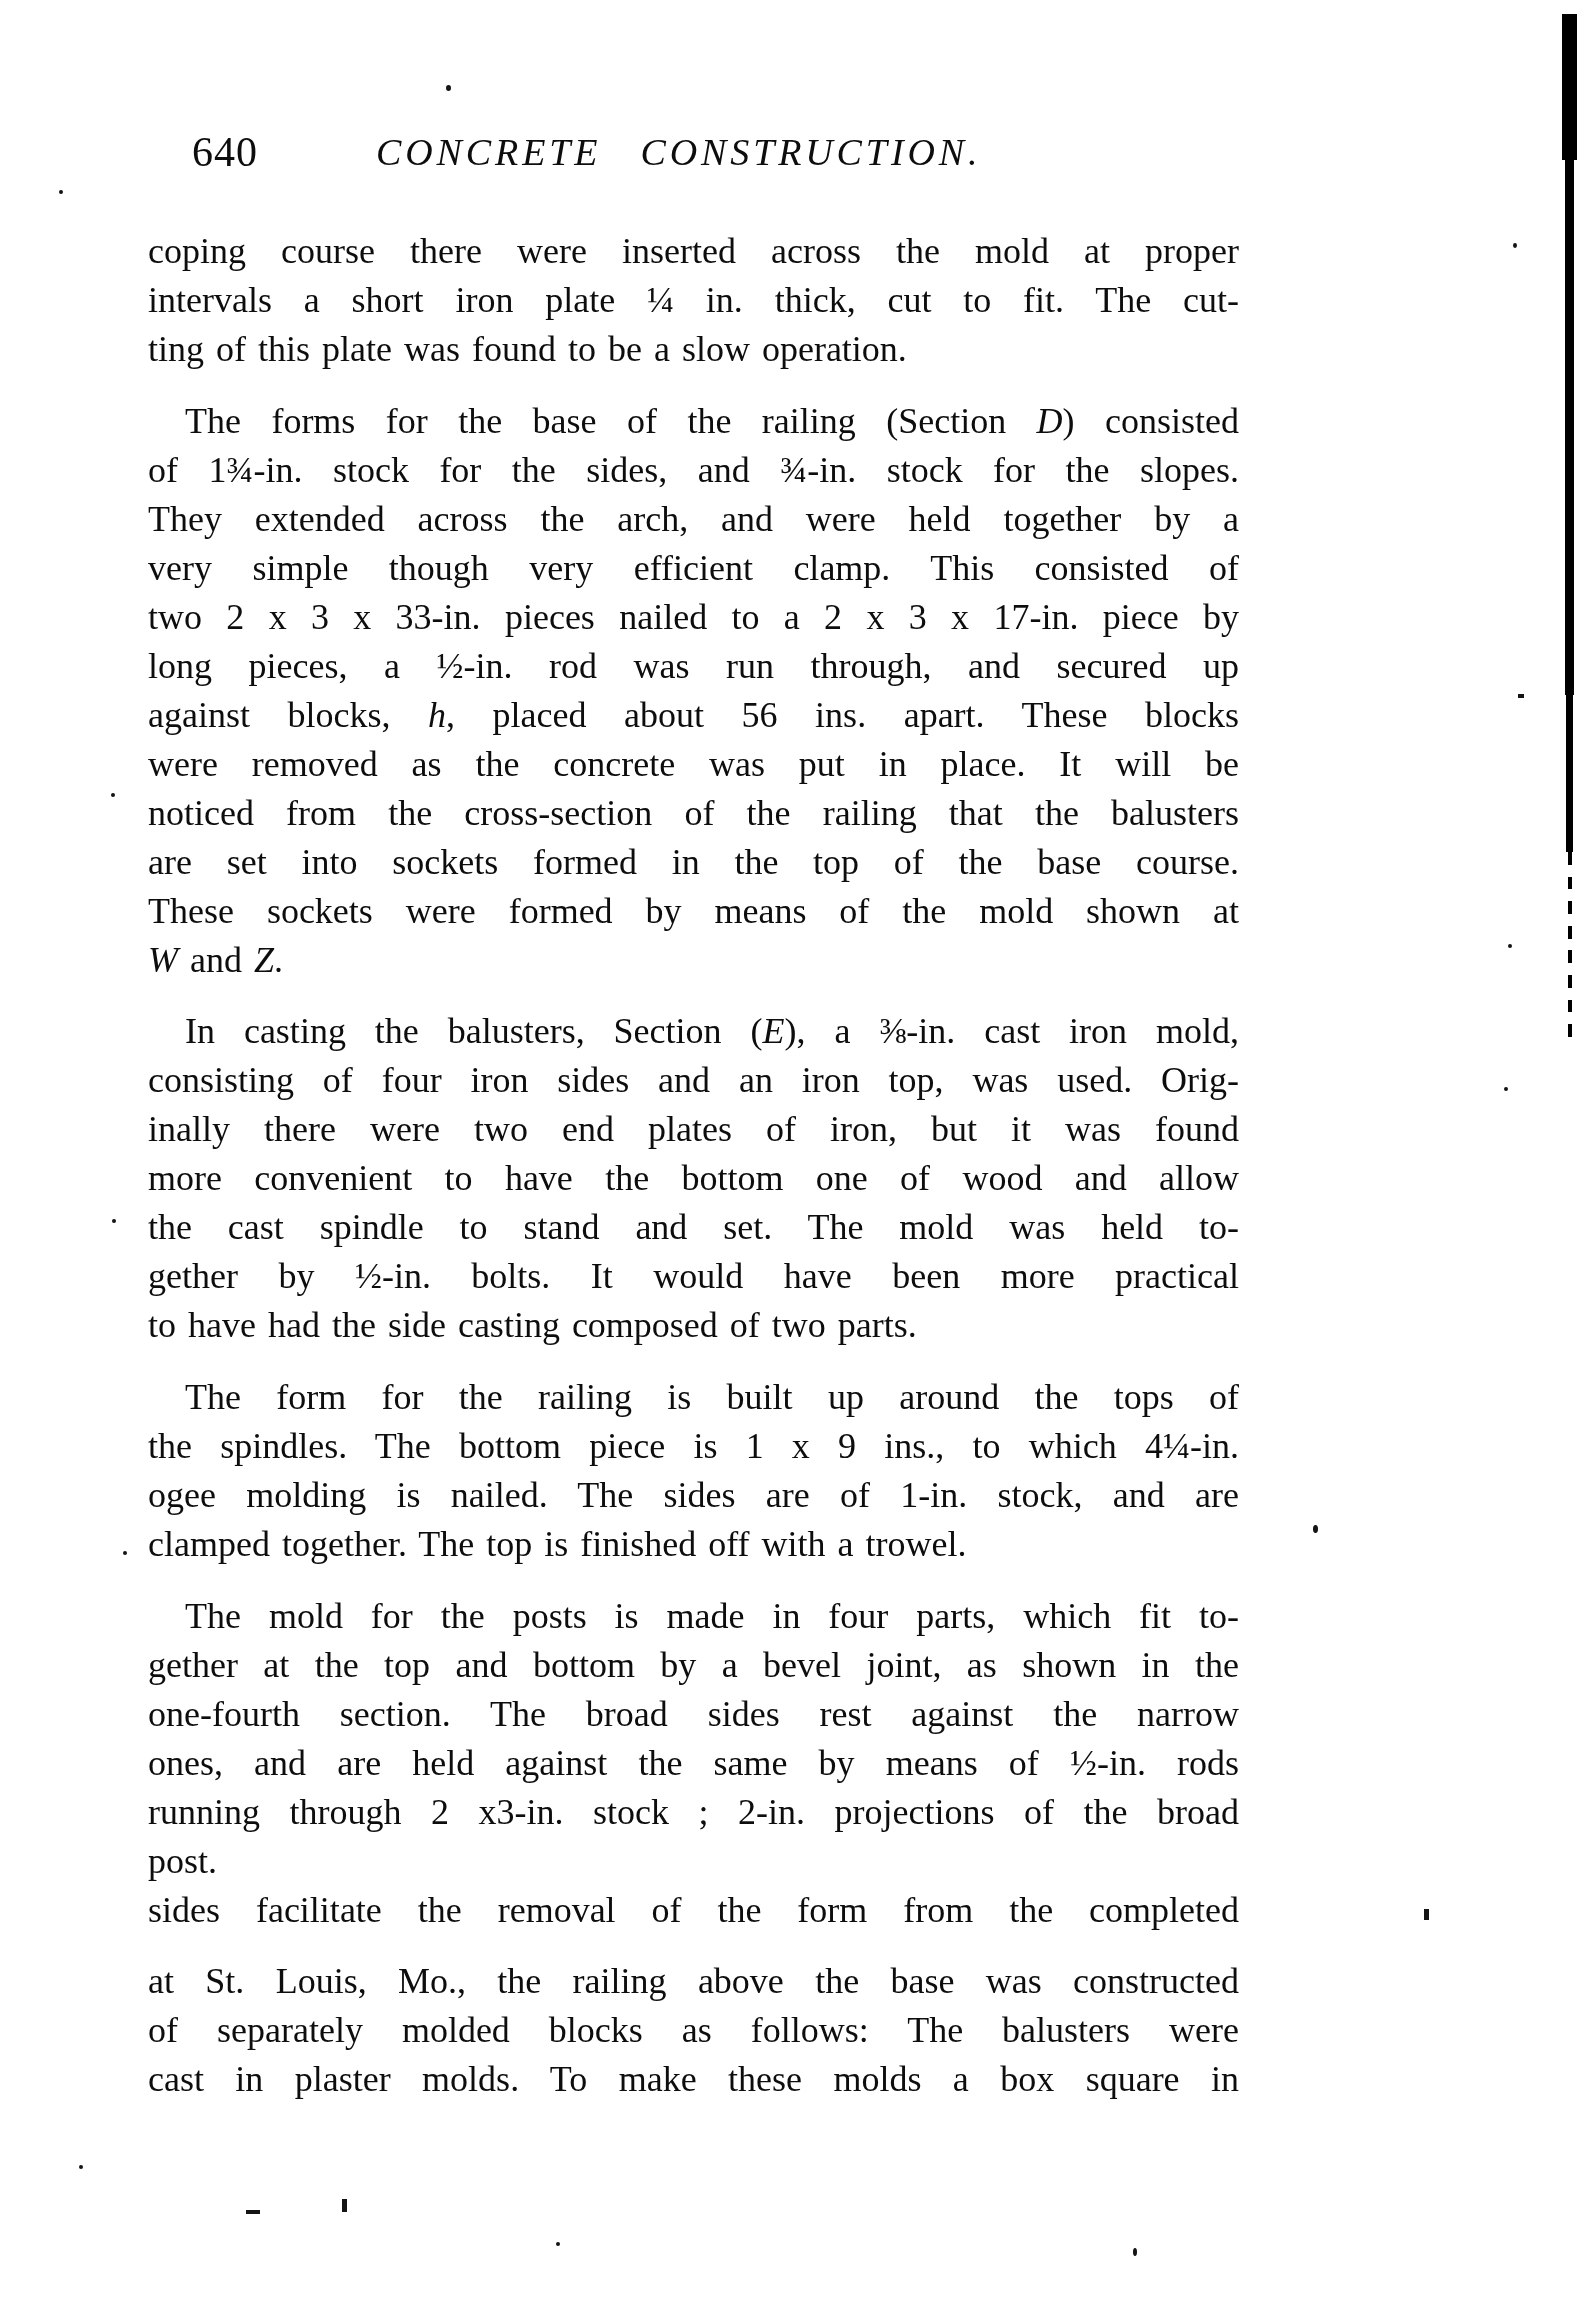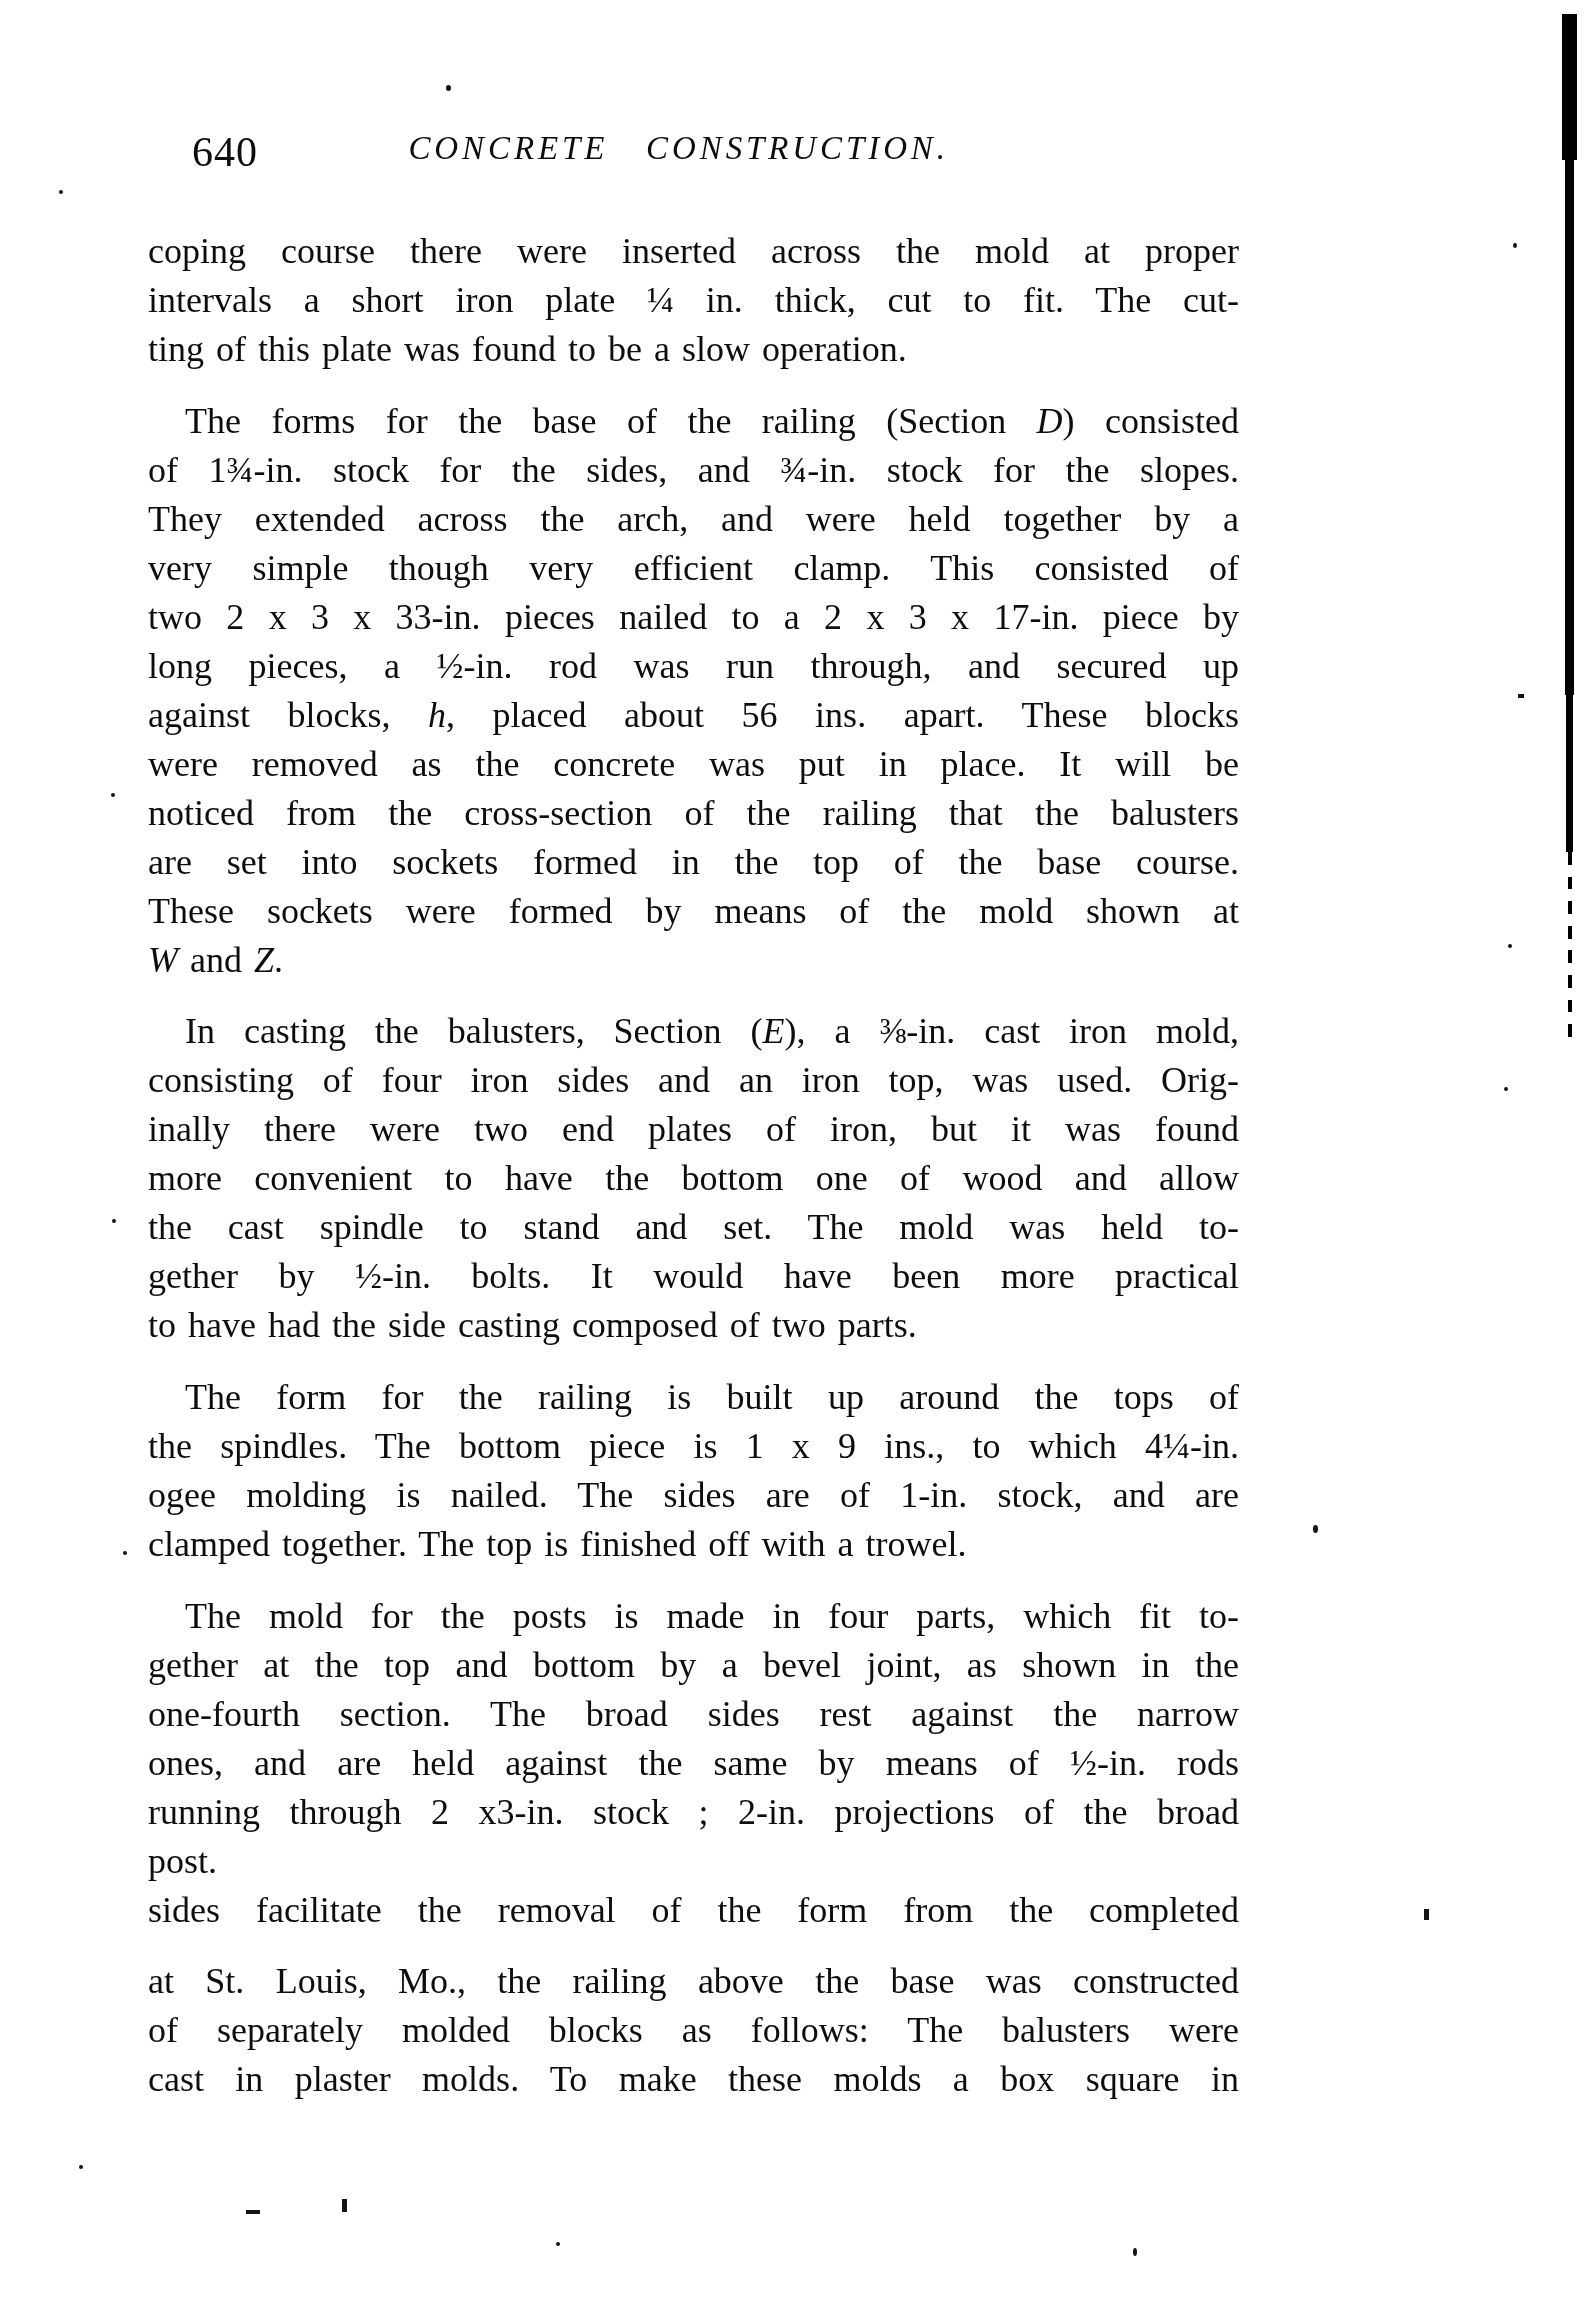--- a/index.html
+++ b/index.html
@@ -16,21 +16,21 @@
     position:absolute;left:148px;top:128px;width:1091px;height:51px;
   }
   .page-number{
     position:absolute;left:0;top:0;
     font-size:42px;letter-spacing:1px;margin-left:44px;
   }
   .running-title{
     position:absolute;left:0;right:29.6px;top:2px;
     text-align:center;
     font-style:italic;
-    font-size:33px;
+    font-size:38px;
     letter-spacing:3.9px;
     word-spacing:25.6px;
   }
   .text-block{
     position:absolute;left:148px;top:211px;width:1091px;
     font-size:36px;
     line-height:49px;
     word-spacing:3px;
   }
   .para{margin:16px 0 0 0;padding:0;}

